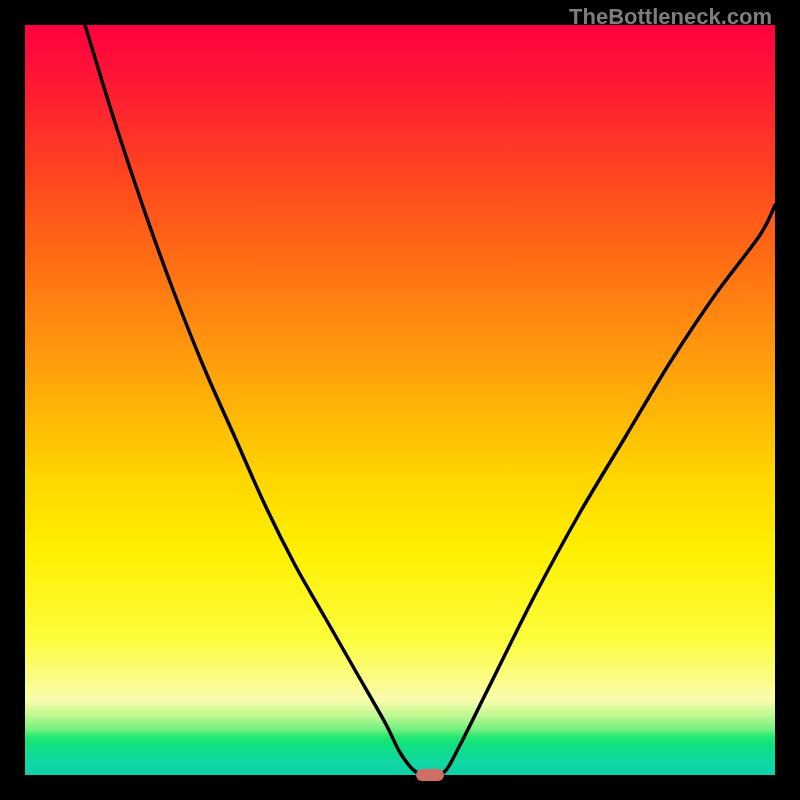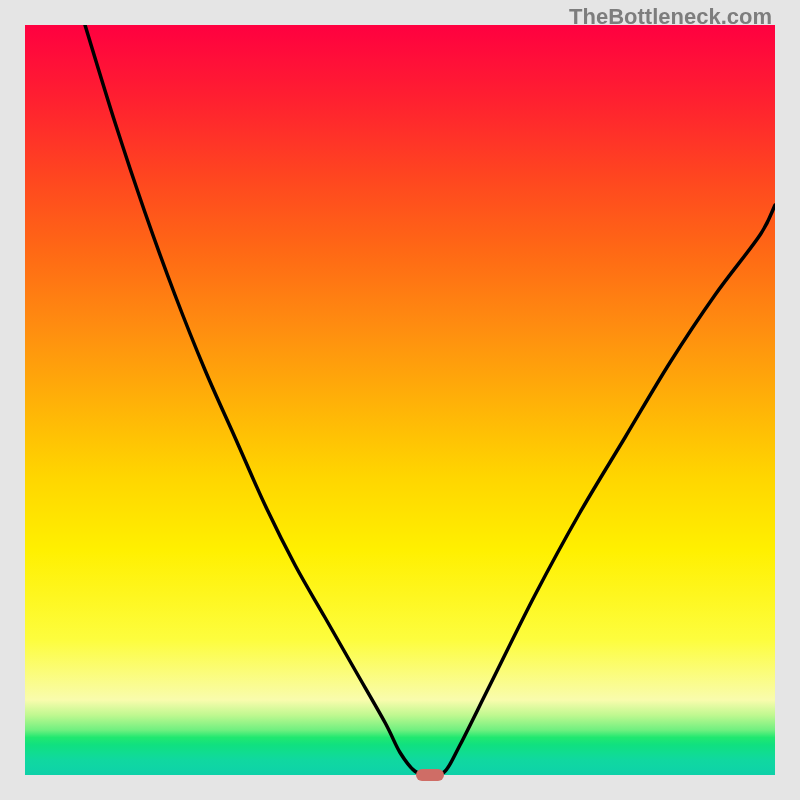--- a/index.html
+++ b/index.html
@@ -5,21 +5,21 @@
   body {
     margin: 0;
     padding: 0;
     width: 800px;
     height: 800px;
   }
   .chart-container {
     position: relative;
     width: 800px;
     height: 800px;
-    background: #e5e5e5;
+    background: #000000;
   }
   .plot-area {
     position: absolute;
     left: 25px;
     top: 25px;
     width: 750px;
     height: 750px;
     background: linear-gradient(to bottom,
       #ff0040 0%,
       #ff2030 10%,

